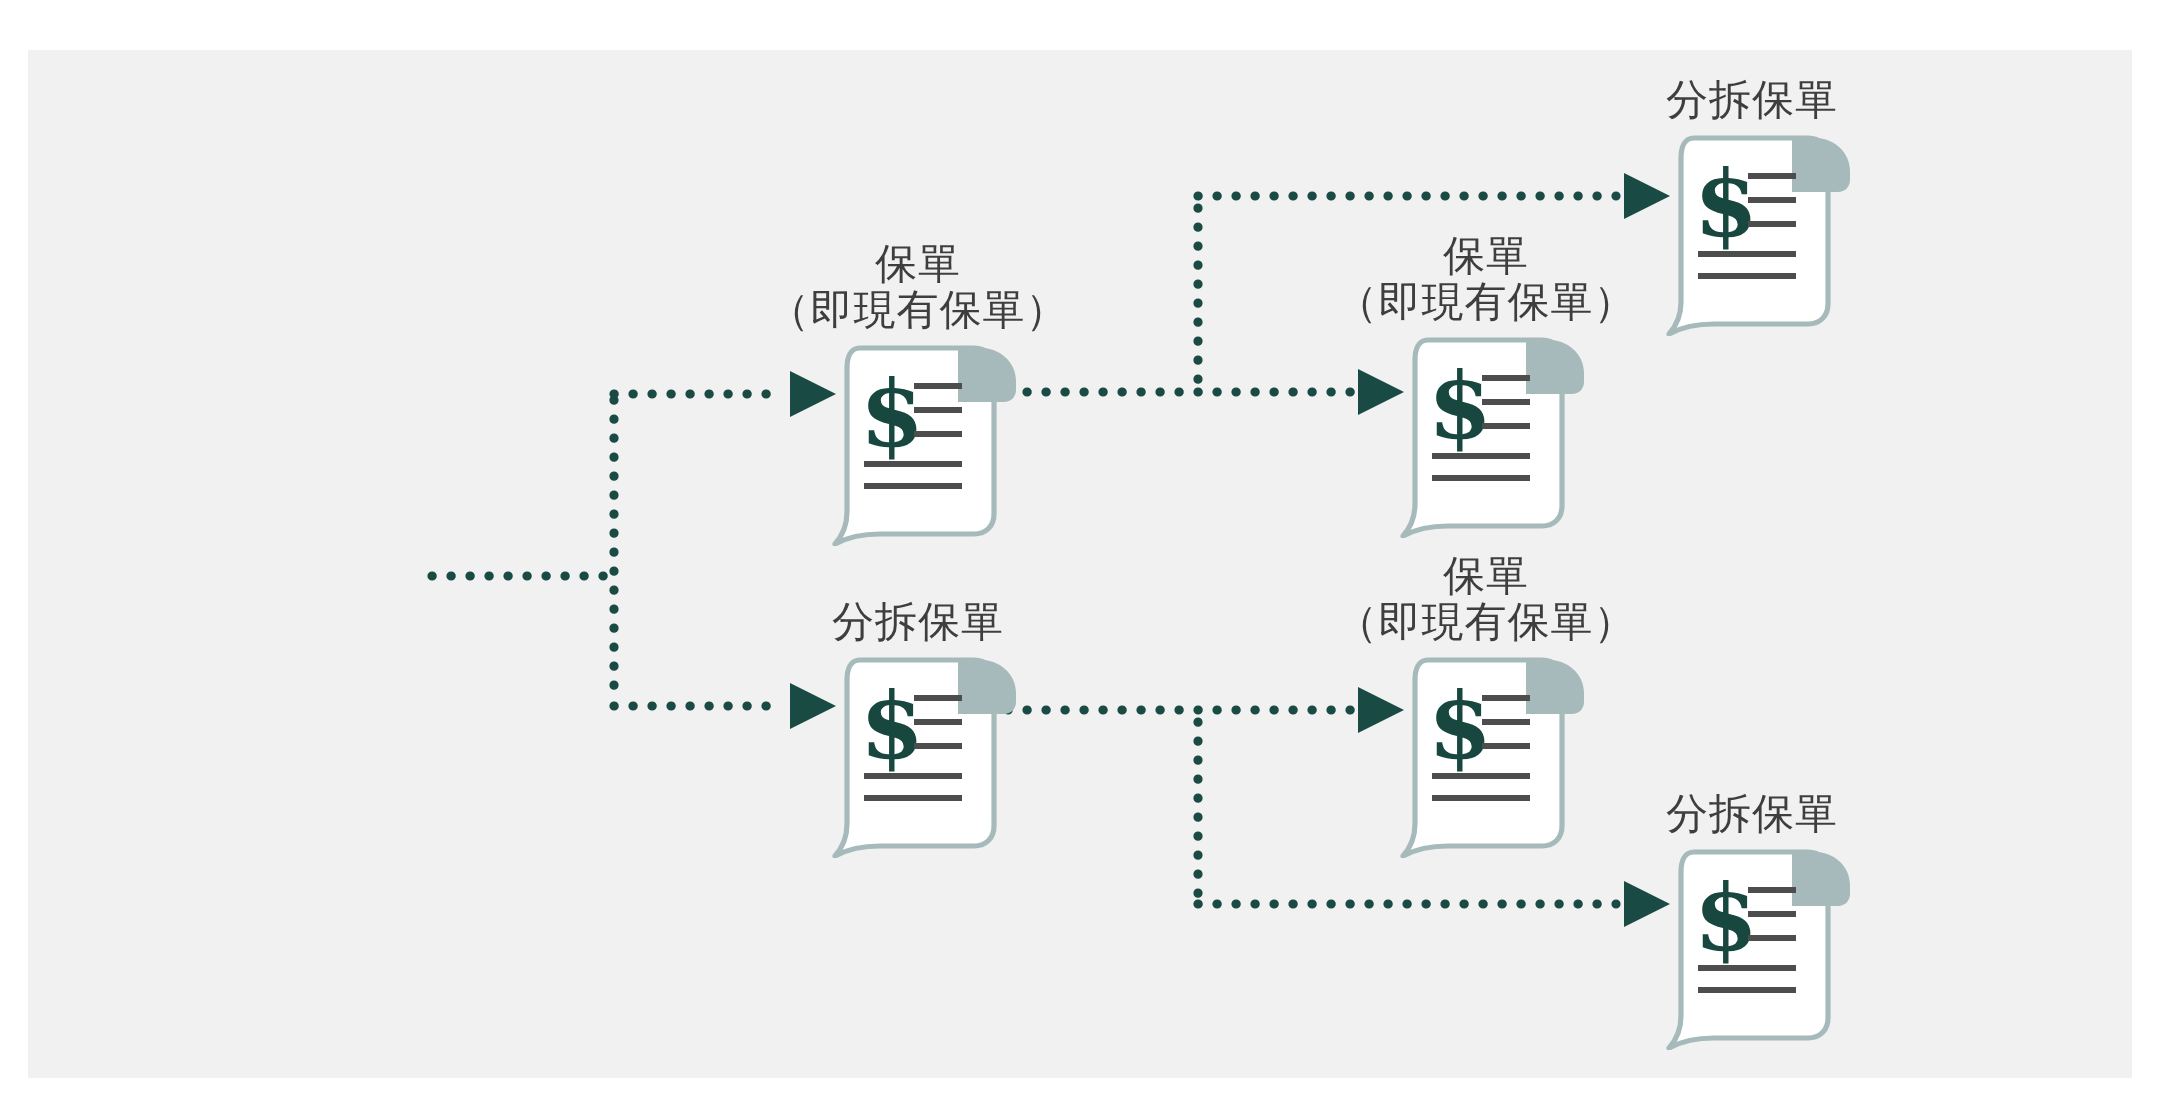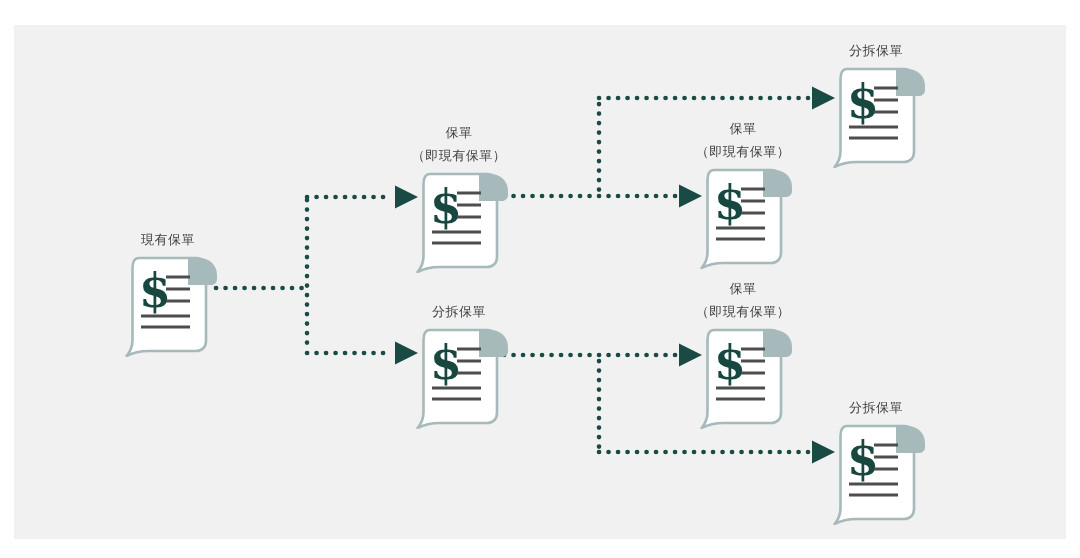--- a/index.html
+++ b/index.html
@@ -9,21 +9,21 @@
   }
   .panel{
     position:absolute;left:14px;top:25px;width:1052px;height:514px;
     background:#f0f1f0;
   }
   .connectors{position:absolute;left:0;top:0;width:1080px;height:558px;pointer-events:none;}
   .node{position:absolute;width:94px;height:102px;}
   .node .icon{position:absolute;left:0;top:0;width:94px;height:102px;display:block;}
   .node .label{
     position:absolute;left:44px;bottom:106px;transform:translateX(-50%);
-    width:240px;text-align:center;color:#3e3e3e;font-size:13px;line-height:23px;
+    width:240px;text-align:center;color:#3e3e3e;font-size:21px;line-height:23px;
     letter-spacing:0.5px;white-space:nowrap;
   }
   .dotline{stroke:#1a4a44;stroke-width:4.6;stroke-linecap:round;stroke-dasharray:0.1 9.4;fill:none;}
   .arrow{fill:#1a4a44;stroke:none;}
   .defs-holder{position:absolute;width:0;height:0;overflow:hidden;}
 </style>
 </head>
 <body>
 
 <svg class="defs-holder" aria-hidden="true">
@@ -64,29 +64,20 @@
     <path class="dotline" d="M599 98 H808"></path>
     <polygon class="arrow" points="812,86.5 812,109.5 835,98"></polygon>
 
     <path class="dotline" d="M504 355 H676"></path>
     <polygon class="arrow" points="679,343.5 679,366.5 702,355"></polygon>
     <path class="dotline" d="M599 361 V447"></path>
     <path class="dotline" d="M599 452 H808"></path>
     <polygon class="arrow" points="812,440.5 812,463.5 835,452"></polygon>
   </svg>
 
-  <div class="node" style="left:124px;top:255px">
-    <div class="label">
-      <div>現有保單</div>
-      <div></div>
-    </div>
-    <svg class="icon" viewBox="0 0 94 102">
-        <use href="#doc-symbol"></use>
-      </svg>
-  </div>
 
   <div class="node" style="left:415px;top:171px">
     <div class="label">
       <div>保單</div>
       <div>（即現有保單）</div>
     </div>
     <svg class="icon" viewBox="0 0 94 102">
         <use href="#doc-symbol"></use>
       </svg>
   </div>

